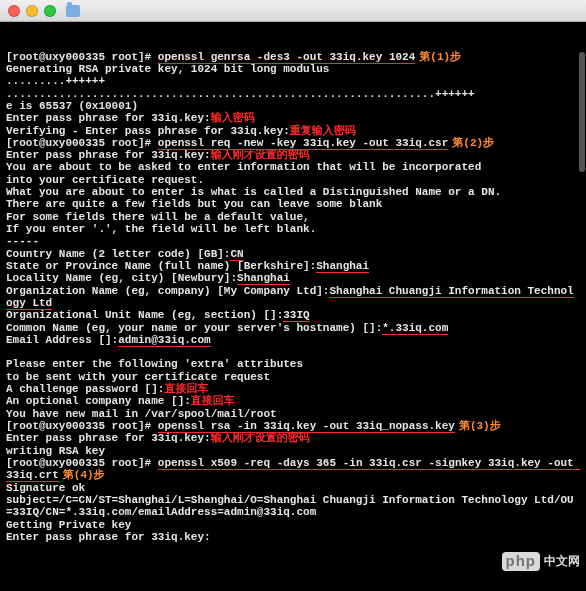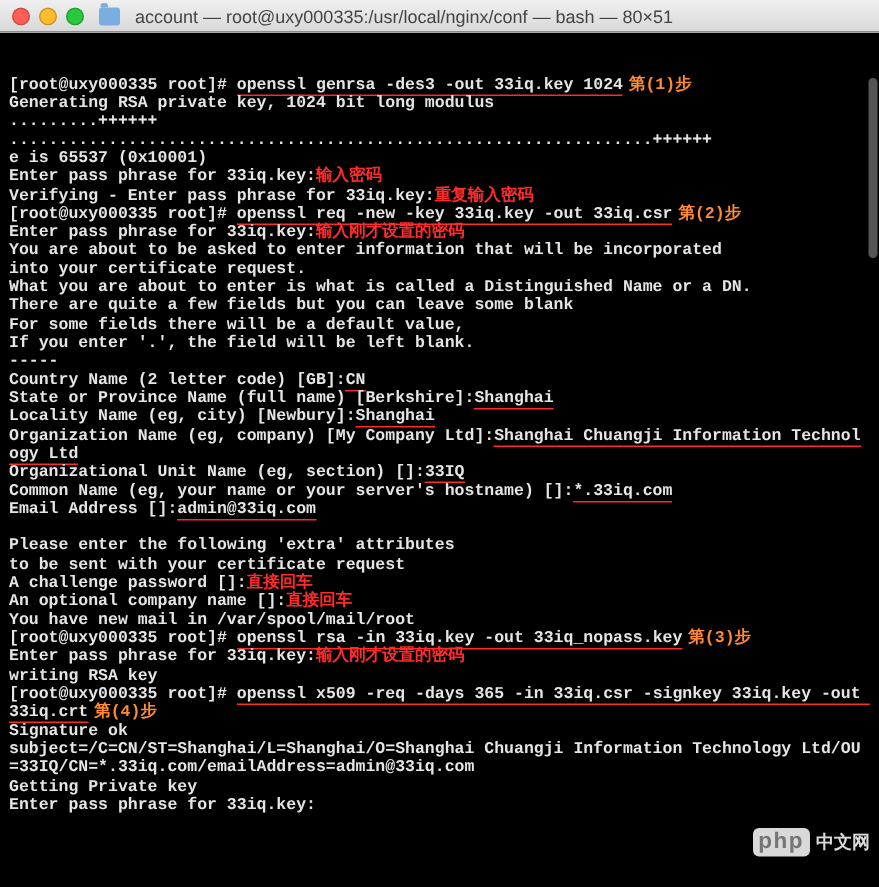--- a/index.html
+++ b/index.html
@@ -68,21 +68,20 @@
     .scroll { position:absolute; right:1px; top:30px; width:6px; height:120px; background:#555; border-radius:3px; }
   </style>
 </head>
 <body>
 
 <div class="titlebar">
   <div class="tbtn red"></div>
   <div class="tbtn yellow"></div>
   <div class="tbtn green"></div>
   <div class="folder-icon"></div>
-  <div class="title-text">account — root@uxy000335:/usr/local/nginx/conf — bash — 80×51</div>
 </div>
 
 <div class="term">
 <div class="scroll"></div>
 <span>[root@uxy000335 root]#</span> <span class="cmd">openssl genrsa -des3 -out 33iq.key 1024</span><span class="step">第(1)步</span>
 <span>Generating RSA private key, 1024 bit long modulus</span>
 <span>.........++++++</span>
 <span>.................................................................++++++</span>
 <span>e is 65537 (0x10001)</span>
 <span>Enter pass phrase for 33iq.key:</span><span class="ann">输入密码</span>

